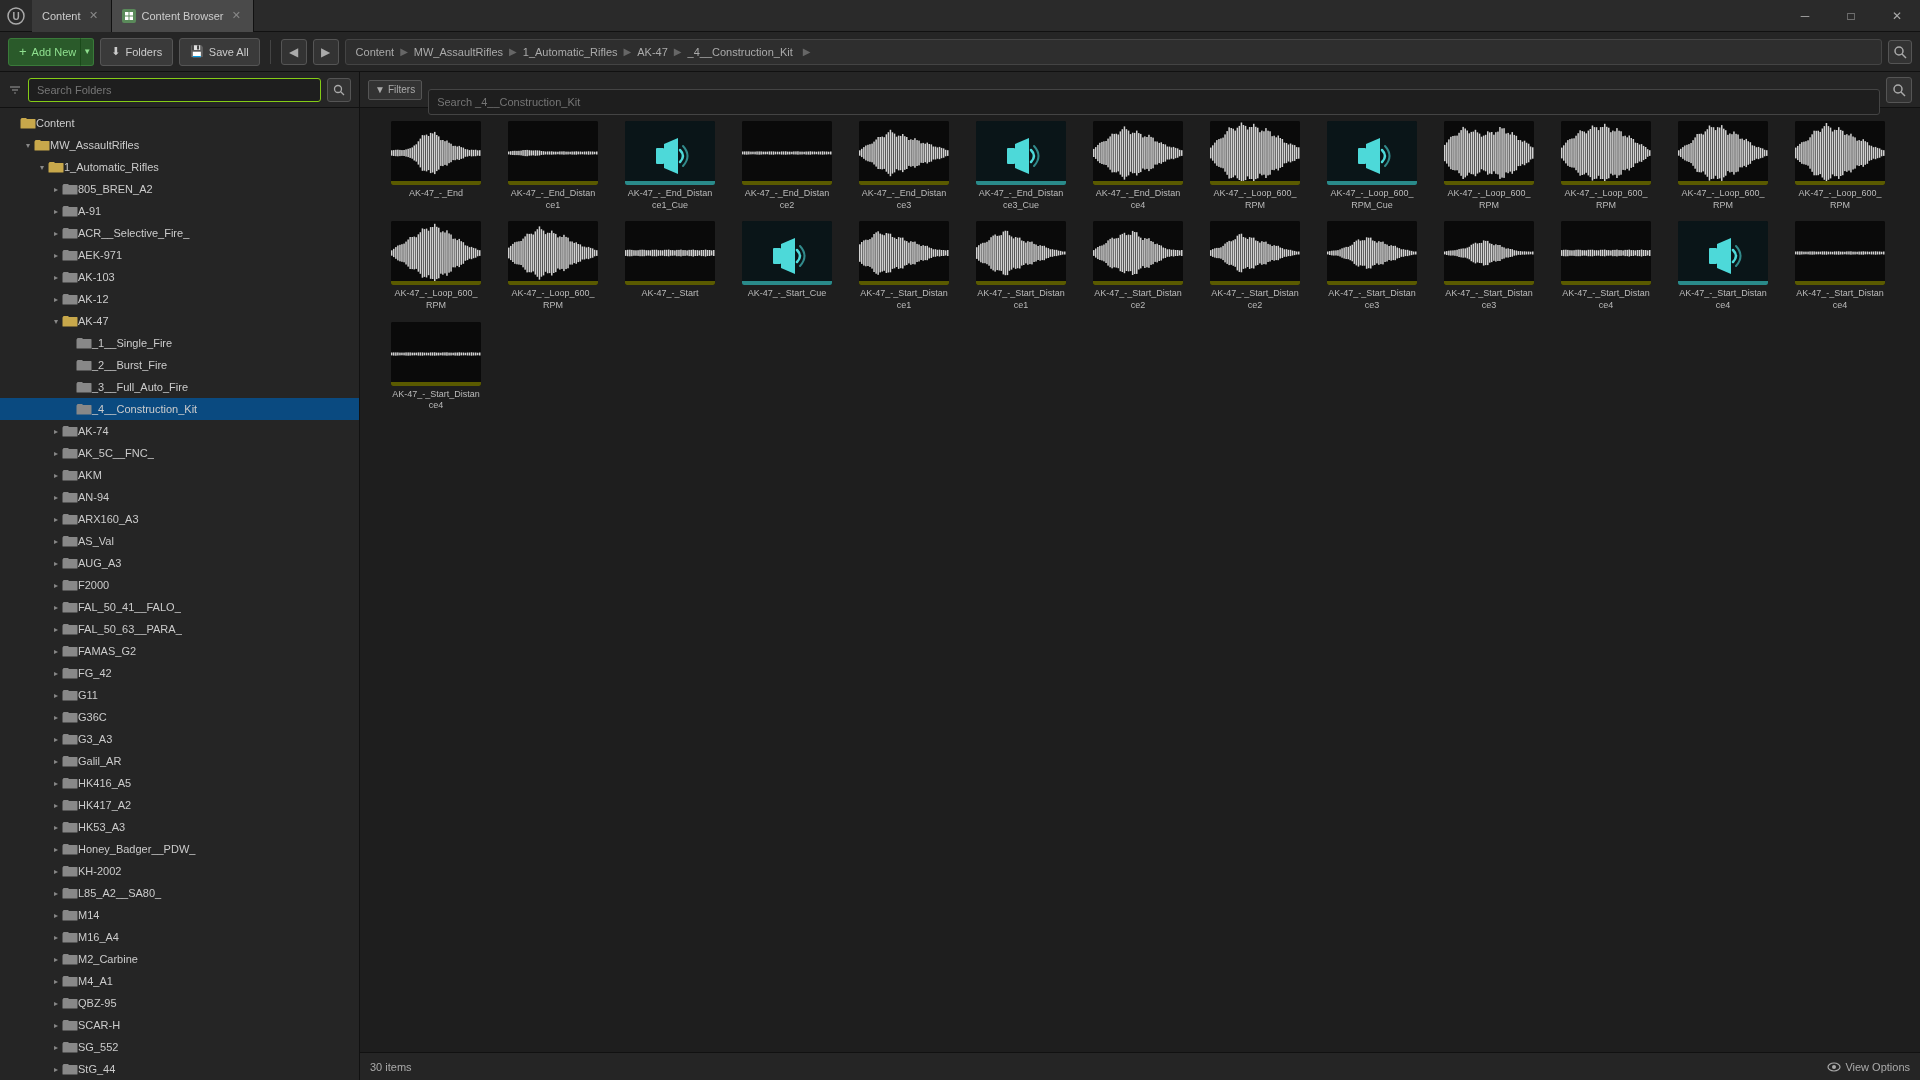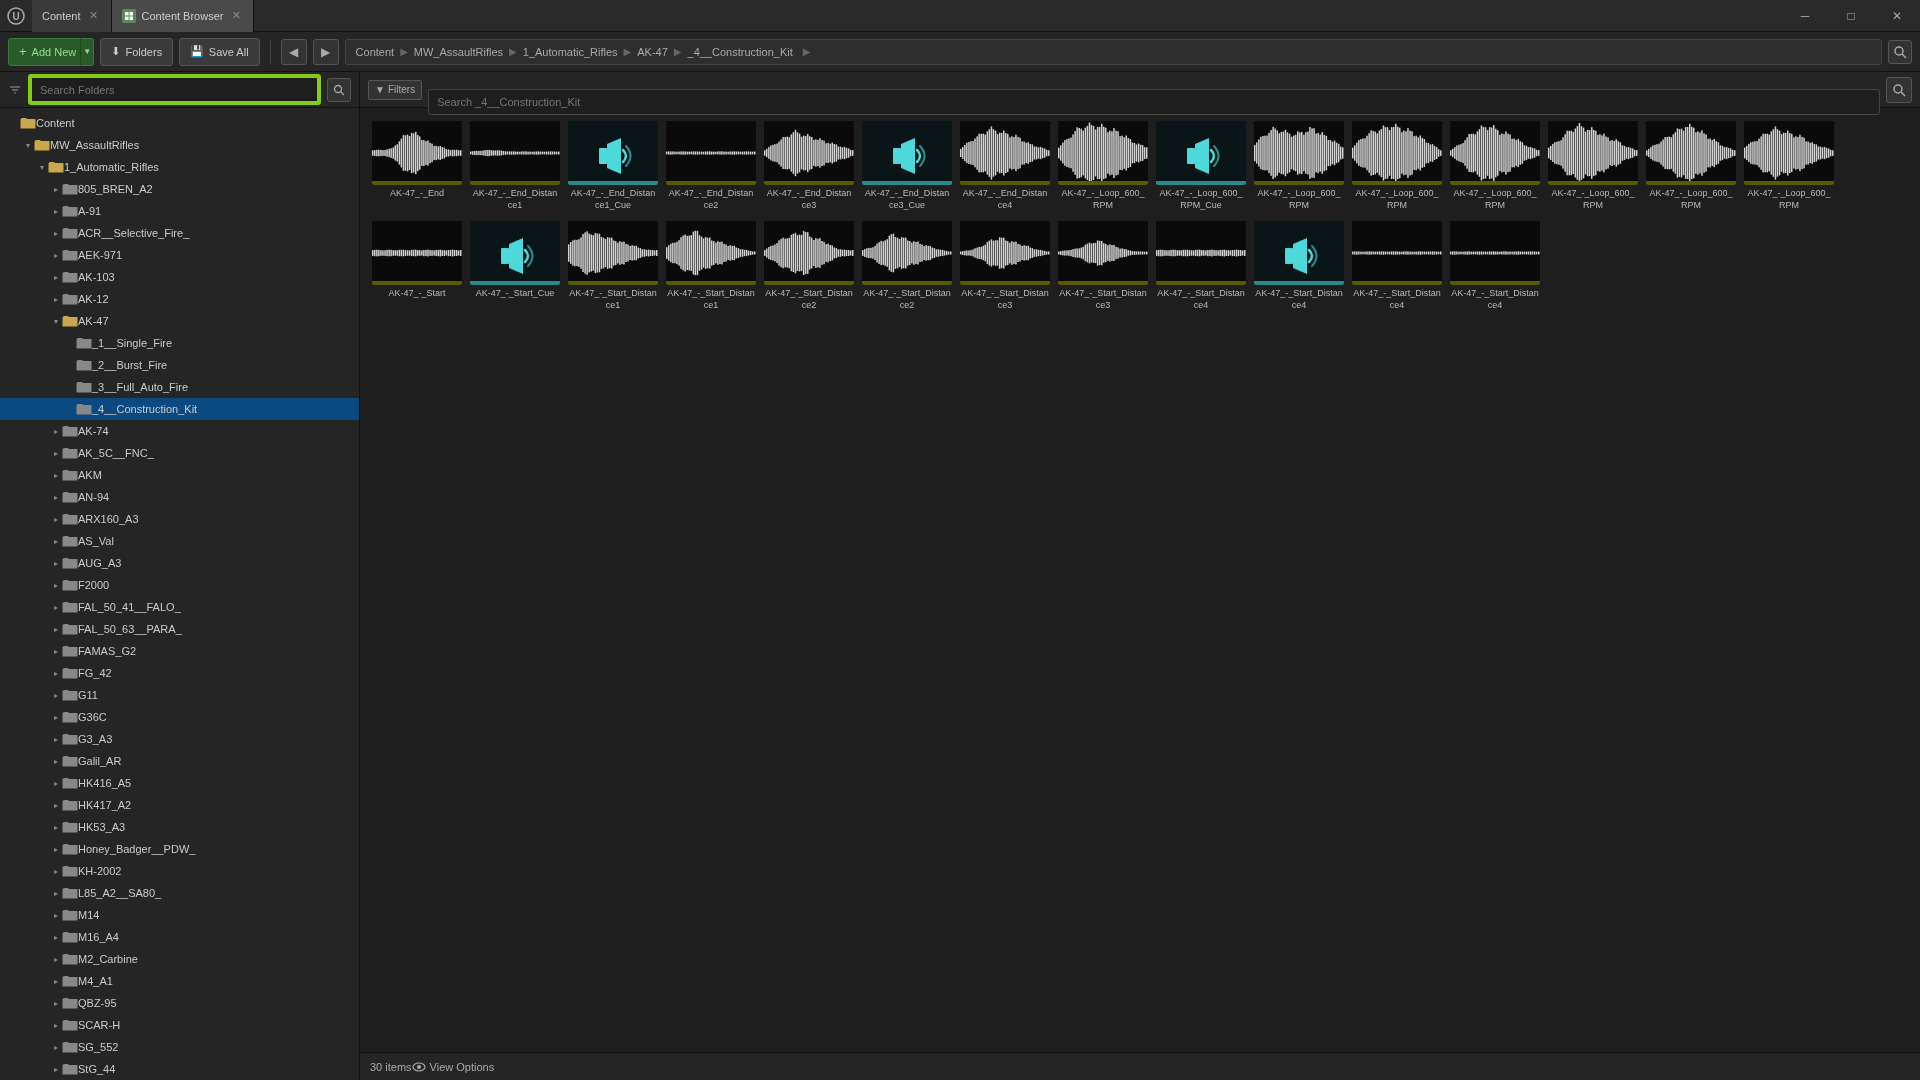--- a/index.html
+++ b/index.html
@@ -186,23 +186,23 @@
       height: 36px;
       padding: 4px 8px;
       display: flex;
       align-items: center;
       gap: 6px;
       border-bottom: 1px solid #111;
       flex-shrink: 0;
     }
     .sidebar-search-input {
       flex: 1;
-      height: 31px;
+      height: 24px;
       background: #1e1e1e;
-      border: 4px solid #84cc16;
+      border: 1px solid #84cc16;
       border-radius: 3px;
       color: #aaa;
       padding: 0 8px;
       font-size: 11px;
       outline: none;
     }
     .search-btn {
       width: 24px;
       height: 24px;
       background: #333;
@@ -326,20 +326,21 @@
 
     .asset-item {
       width: 94px;
       display: flex;
       flex-direction: column;
       align-items: center;
       cursor: pointer;
       border: 1px solid transparent;
       border-radius: 2px;
       padding: 2px;
+      margin-left: 19px;
     }
 
     .asset-thumb {
       width: 90px;
       height: 64px;
       background: #111;
       border-radius: 2px;
       overflow: hidden;
       position: relative;
       display: flex;
@@ -358,21 +359,21 @@
     }
 
     #status-bar {
       height: 28px;
       background: #252525;
       border-top: 1px solid #111;
       display: flex;
       align-items: center;
       padding: 0 10px;
       flex-shrink: 0;
-      justify-content: flex-start;
+      justify-content: space-between;
     }
     .status-count { color: #aaa; font-size: 11px; }
     .view-options {
       display: flex;
       align-items: center;
       gap: 4px;
       color: #aaa;
       font-size: 11px;
       cursor: pointer;
     }

